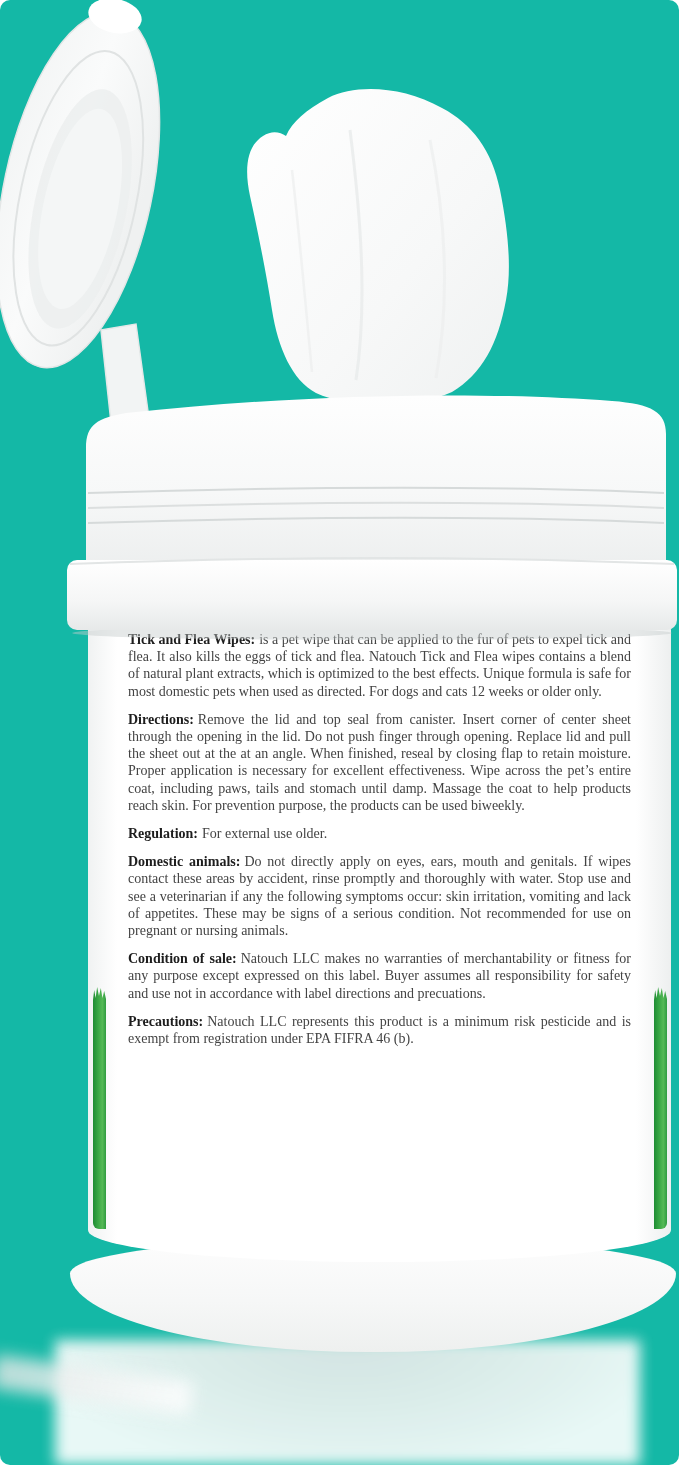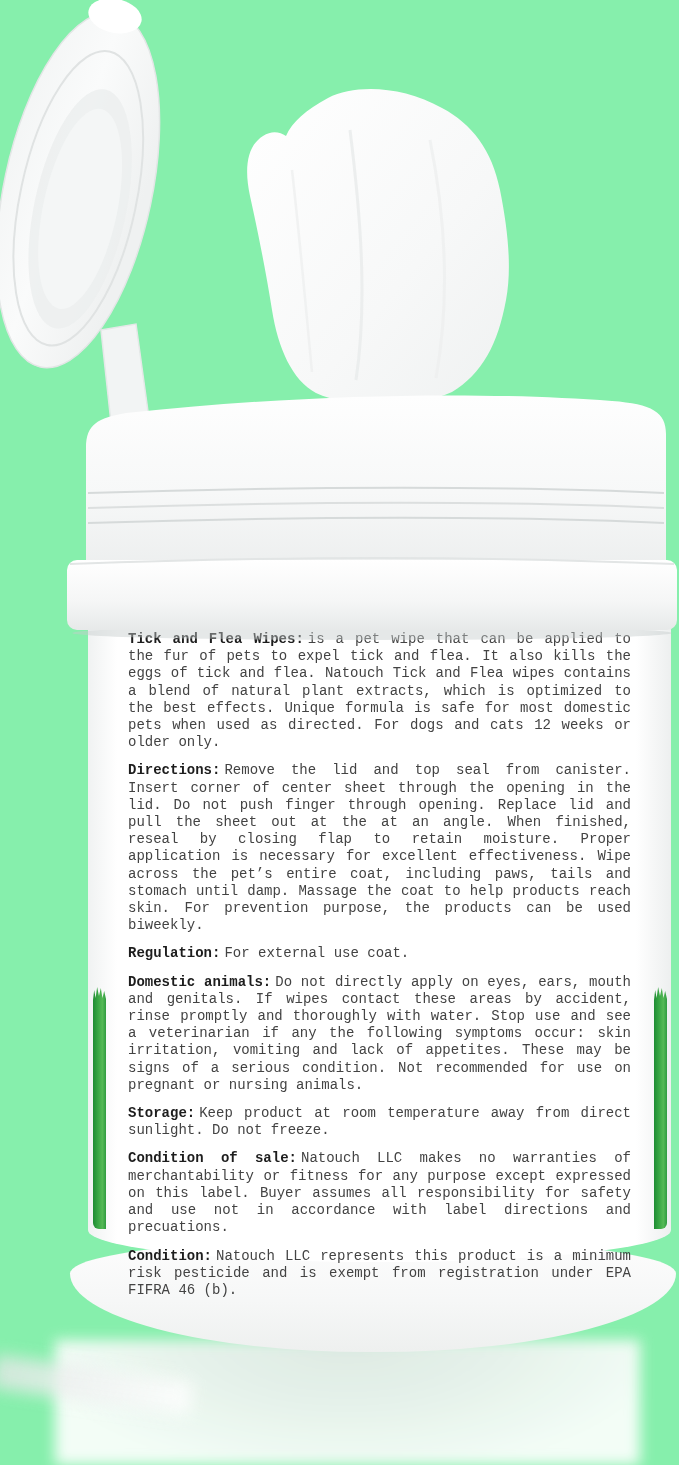--- a/index.html
+++ b/index.html
@@ -1,17 +1,17 @@
 <!DOCTYPE html>
 <html><head>
 <meta charset="utf-8">
 <style>
   html,body{margin:0;padding:0;background:#ffffff;}
-  .scene{position:relative;width:679px;height:1465px;background:#86efac;overflow:hidden;
-         font-family:Liberation Mono, monospace;}
+  .scene{position:relative;width:679px;height:1465px;background:#14b8a6;overflow:hidden;
+         font-family:Liberation Serif, serif;border-radius:10px;}
   .scene *{box-sizing:border-box;}
 
   
   .body-label{position:absolute;left:88px;top:622px;width:583px;height:640px;z-index:2;
     background:linear-gradient(90deg,#f0f2f2 0,#ffffff 5%,#ffffff 94%,#edefef 100%);
     border-radius:8px 8px 0 0;
     border-bottom-left-radius:291px 32px;
     border-bottom-right-radius:291px 32px;}
   .label-text{position:absolute;left:40px;top:9px;width:503px;
     font-size:14px;line-height:17.2px;color:#434343;text-align:justify;}
@@ -57,25 +57,24 @@
   <div class="green-arc"></div>
 
   <div class="base"></div>
 
   <div class="body-label">
     <div class="stripe left"></div>
     <div class="stripe right"></div>
     <div class="label-text">
       <p><b>Tick and Flea Wipes:</b><span>is a pet wipe that can be applied to the fur of pets to expel tick and flea. It also kills the eggs of tick and flea. Natouch Tick and Flea wipes contains a blend of natural plant extracts, which is optimized to the best effects. Unique formula is safe for most domestic pets when used as directed. For dogs and cats 12 weeks or older only.</span></p>
       <p><b>Directions:</b><span>Remove the lid and top seal from canister. Insert corner of center sheet through the opening in the lid. Do not push finger through opening. Replace lid and pull the sheet out at the at an angle. When finished, reseal by closing flap to retain moisture. Proper application is necessary for excellent effectiveness. Wipe across the pet’s entire coat, including paws, tails and stomach until damp. Massage the coat to help products reach skin. For prevention purpose, the products can be used biweekly.</span></p>
-      <p><b>Regulation:</b><span>For external use coat.</span></p>
+      <p><b>Regulation:</b><span>For external use older.</span></p>
       <p><b>Domestic animals:</b><span>Do not directly apply on eyes, ears, mouth and genitals. If wipes contact these areas by accident, rinse promptly and thoroughly with water. Stop use and see a veterinarian if any the following symptoms occur: skin irritation, vomiting and lack of appetites. These may be signs of a serious condition. Not recommended for use on pregnant or nursing animals.</span></p>
-      <p><b>Storage:</b><span>Keep product at room temperature away from direct sunlight. Do not freeze.</span></p>
       <p><b>Condition of sale:</b><span>Natouch LLC makes no warranties of merchantability or fitness for any purpose except expressed on this label. Buyer assumes all responsibility for safety and use not in accordance with label directions and precuations.</span></p>
-      <p><b>Condition:</b><span>Natouch LLC represents this product is a minimum risk pesticide and is exempt from registration under EPA FIFRA 46 (b).</span></p>
+      <p><b>Precautions:</b><span>Natouch LLC represents this product is a minimum risk pesticide and is exempt from registration under EPA FIFRA 46 (b).</span></p>
     </div>
   </div>
 
   <svg class="art" width="679" height="1465" viewBox="0 0 679 1465" aria-hidden="true">
     <defs>
       <linearGradient id="gLid" x1="0" y1="0" x2="0" y2="1">
         <stop offset="0" stop-color="#fefefe"></stop>
           <stop offset="0.55" stop-color="#f7f8f8"></stop>
           <stop offset="1" stop-color="#eceeee"></stop>
       </linearGradient>

